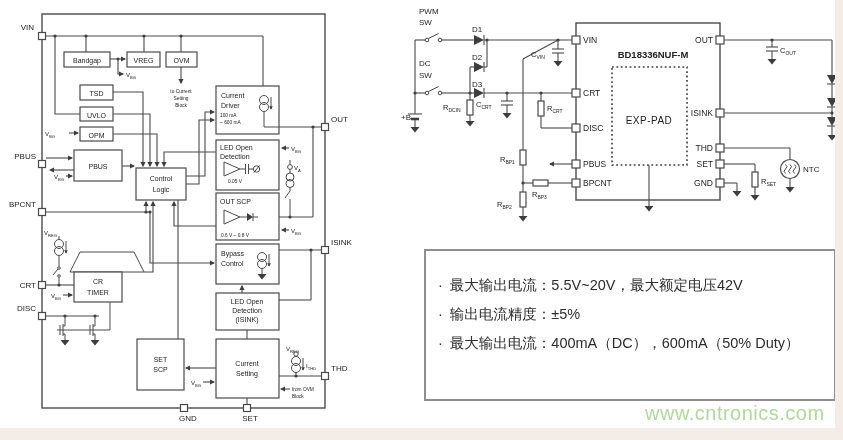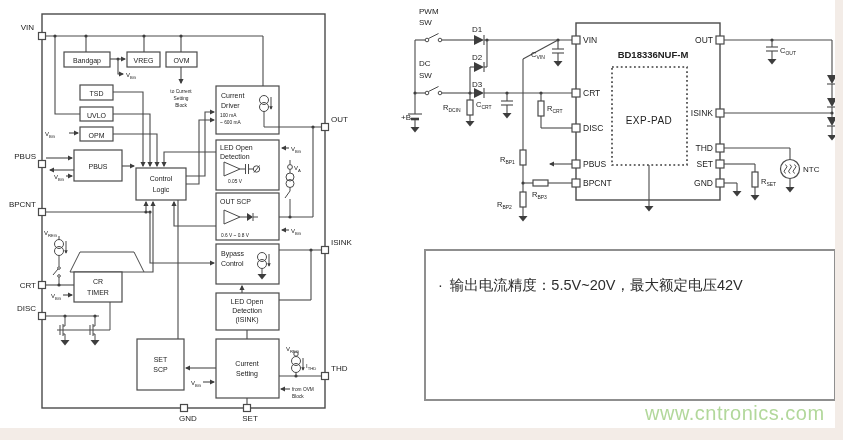--- a/index.html
+++ b/index.html
@@ -519,18 +519,20 @@
     <text class="tm2" x="100" y="162"><tspan>R</tspan><tspan class="ts2" dy="1.8">BP1</tspan></text>
     <text class="tm2" x="97" y="207"><tspan>R</tspan><tspan class="ts2" dy="1.8">BP2</tspan></text>
     <text class="tm2" x="132" y="197"><tspan>R</tspan><tspan class="ts2" dy="1.8">BP3</tspan></text>
     <text class="tm2" x="380" y="53"><tspan>C</tspan><tspan class="ts2" dy="1.8">OUT</tspan></text>
     <text class="tm2" x="361" y="184"><tspan>R</tspan><tspan class="ts2" dy="1.8">SET</tspan></text>
     <text class="t8" x="403" y="172">NTC</text>
   </g>
 </svg>
 
 <div class="specbox">
-  <div class="spec-line"><span class="bullet">·</span><span>输出电流精度：5.5V~20V，最大额定电压42V</span></div>
+  <div class="spec-line"><span class="bullet">·</span><span>最大输出电流：5.5V~20V，最大额定电压42V</span></div>
+  <div class="spec-line"><span class="bullet">·</span><span>输出电流精度：±5%</span></div>
+  <div class="spec-line"><span class="bullet">·</span><span>最大输出电流：400mA（DC），600mA（50% Duty）</span></div>
 </div>
 
 <div class="watermark">www.cntronics.com</div>
 <div class="strip-bottom"></div>
 <div class="strip-right"></div>
 
 </body></html>

